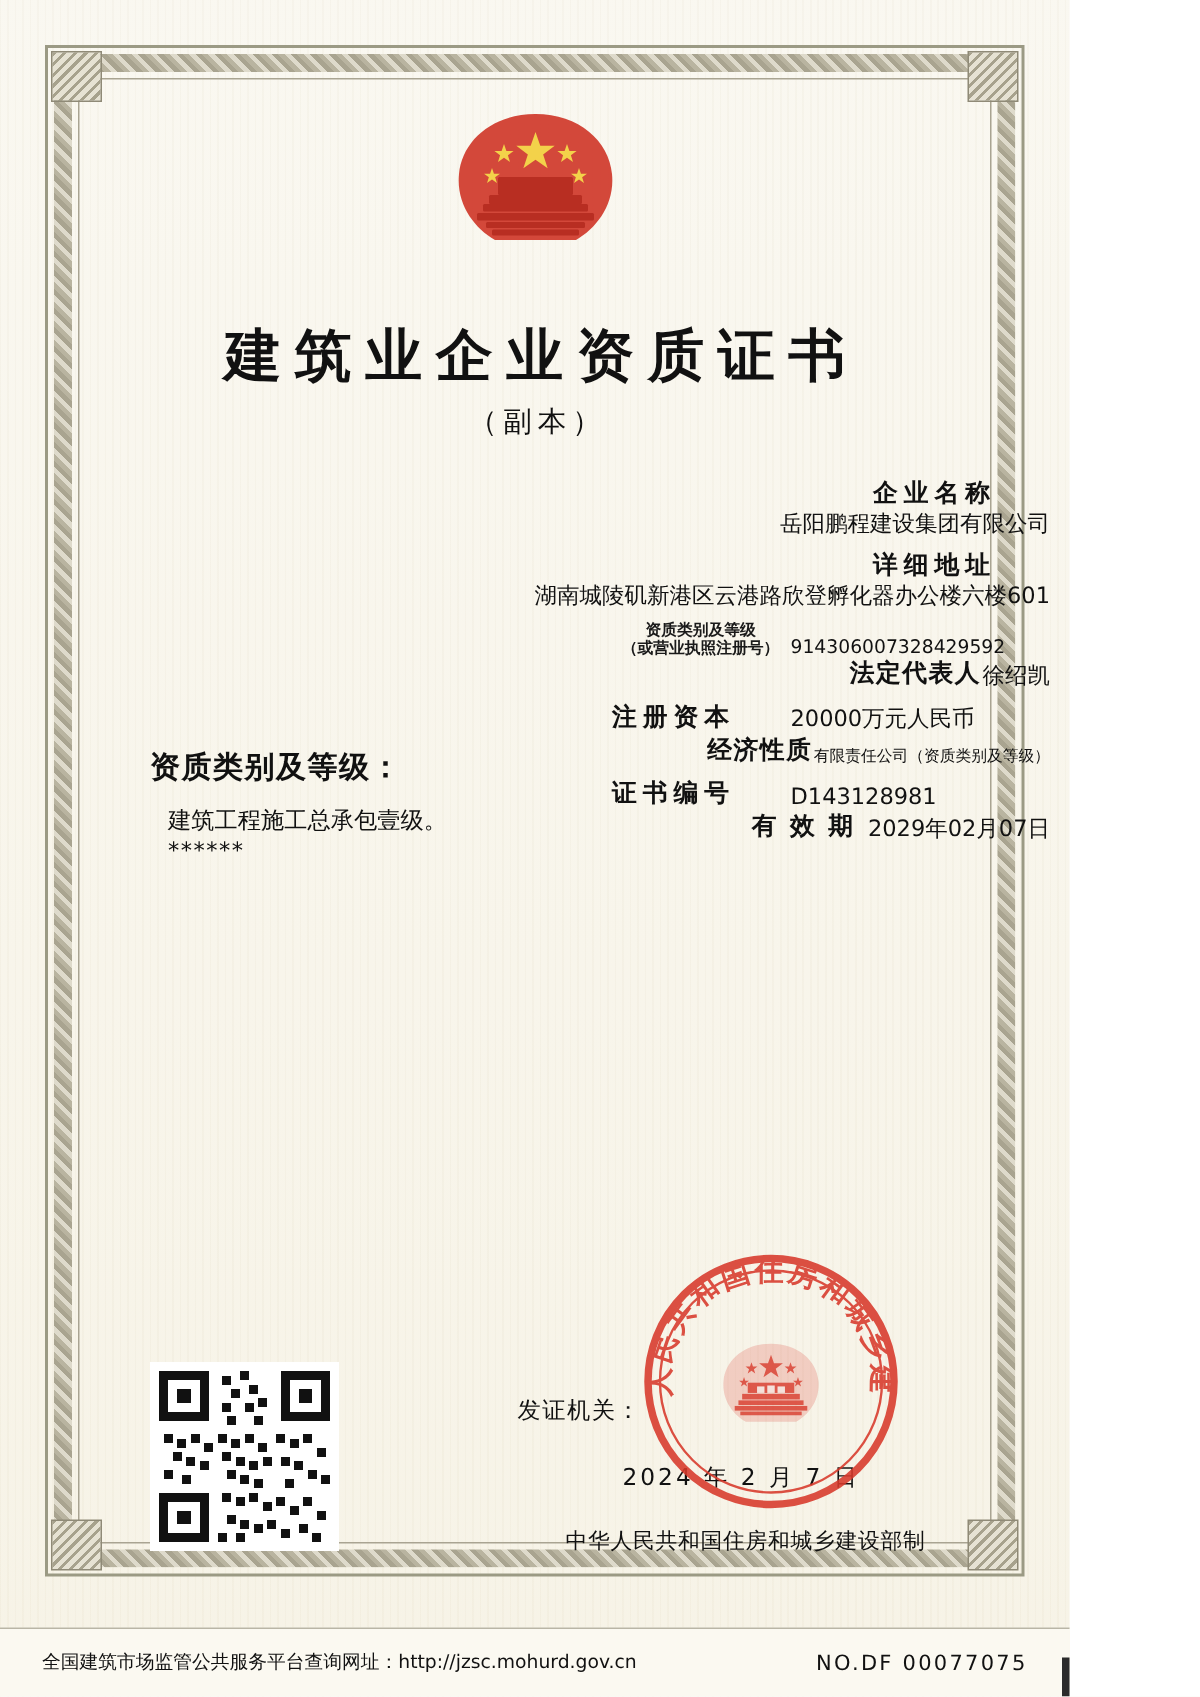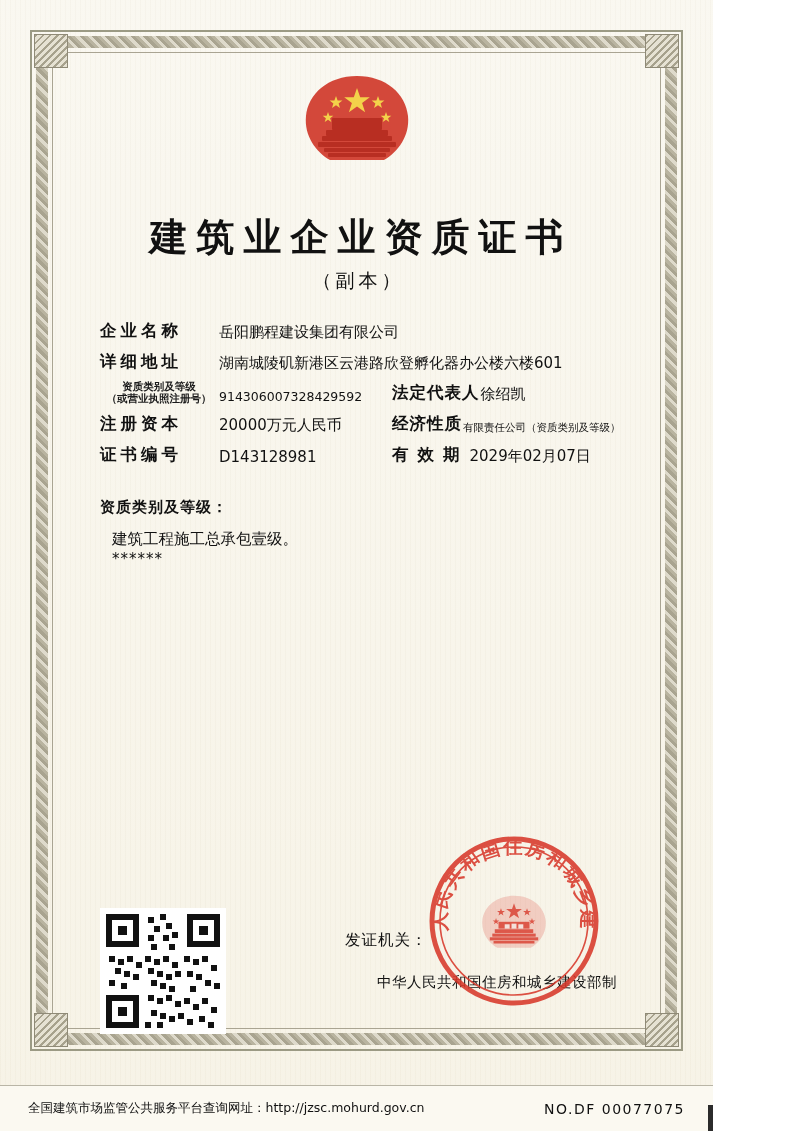--- a/index.html
+++ b/index.html
@@ -116,20 +116,21 @@
     left: 100px;
     top: 318px;
     width: 600px;
     font-family: "DejaVu Sans", sans-serif;
   }
   .row {
     display: flex;
     align-items: flex-end;
     margin-bottom: 7px;
     min-height: 24px;
+    flex-direction: column;
   }
   .lbl {
     font-size: 16.5px;
     font-weight: bold;
     color: #111;
     white-space: nowrap;
   }
   .lbl.sp4 { letter-spacing: 4px; }
   .lbl.sp9 { letter-spacing: 9px; }
   .val {
@@ -156,21 +157,21 @@
   .lbl-stack span { display: block; }
 
   .quals {
     position: absolute;
     left: 100px;
     top: 498px;
     width: 600px;
     font-family: "DejaVu Sans", sans-serif;
   }
   .quals .qtitle {
-    font-size: 15px;
+    font-size: 20px;
     font-weight: bold;
     letter-spacing: 1px;
     color: #111;
     font-family: Liberation Mono, monospace;
   }
   .quals .qline {
     font-size: 15.5px;
     margin-top: 12px;
     margin-left: 12px;
     color: #111;
@@ -430,20 +431,21 @@
           <rect x="33" y="36" width="2" height="2"></rect>
         <rect x="36" y="38" width="2" height="2"></rect>
           <rect x="15" y="38" width="2" height="2"></rect>
         <rect x="19" y="38" width="2" height="2"></rect>
       </g>
     </svg>
   </div>
 
   <div class="issuer">
     <div class="line1">发证机关：</div>
+    <div class="line2">2024 年  2 月  7 日</div>
     <div class="line3">中华人民共和国住房和城乡建设部制</div>
   </div>
 
   <div class="seal">
     <svg viewBox="0 0 186 186" width="186" height="186">
       <defs>
         <path id="sealArc" d="M 93,177 m -76,0 a 76,76 0 1,1 152,0 a 76,76 0 1,1 -152,0"></path>
         <path id="sealTextPath" d="M 25,93 a 68,68 0 1,1 136,0"></path>
       </defs>
       <circle cx="93" cy="93" r="82" fill="none" stroke="#d8392b" stroke-width="5"></circle>

